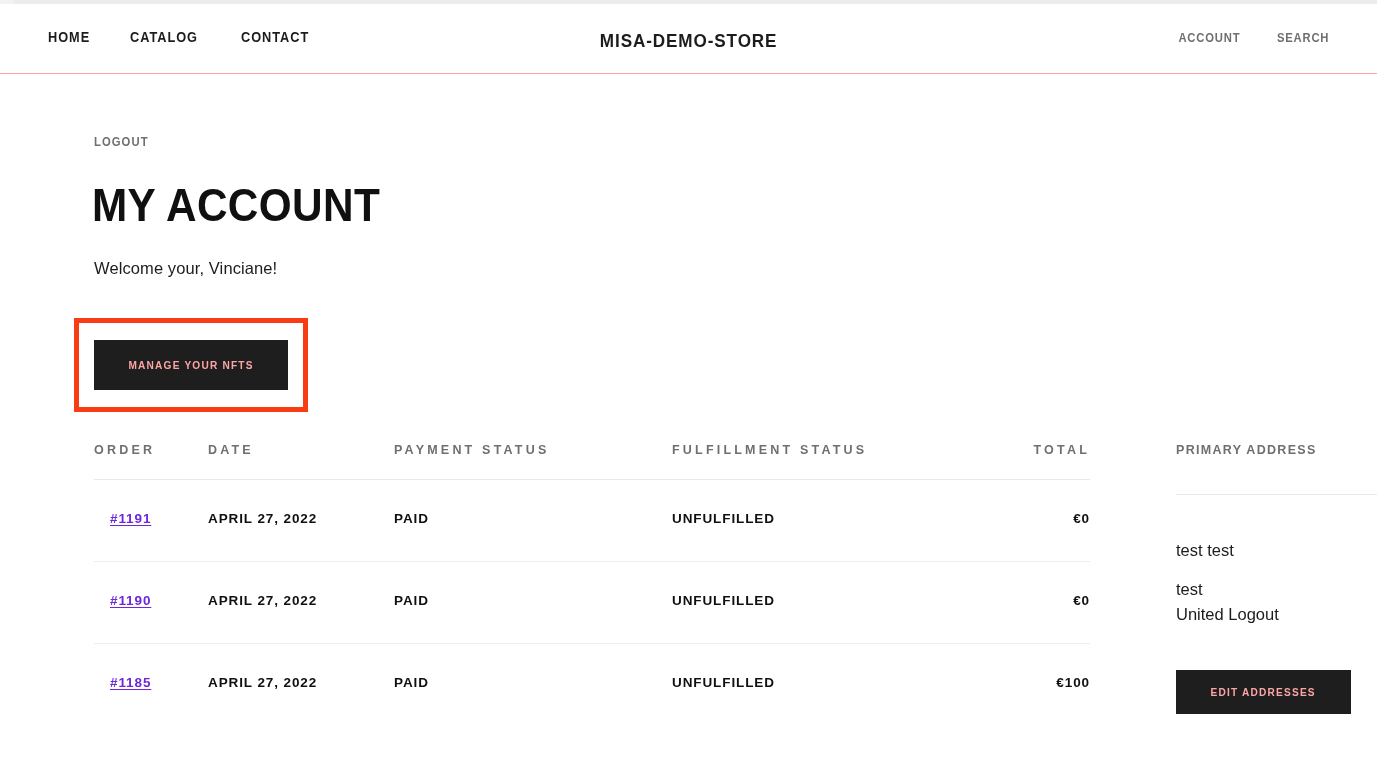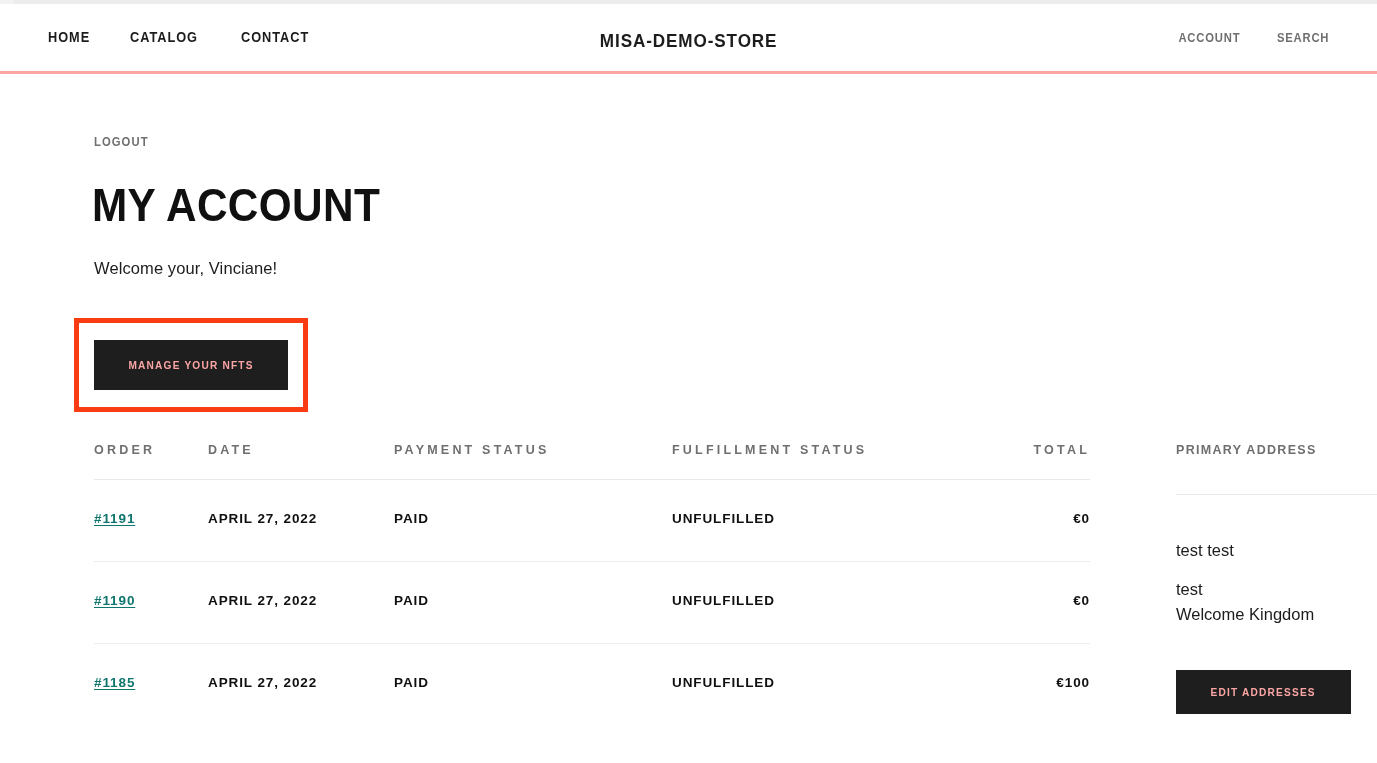--- a/index.html
+++ b/index.html
@@ -35,21 +35,21 @@
     background: #f2f2f2;
   }
 
   
   .site-header {
     position: absolute;
     top: 4px; left: 0;
     width: 1377px;
     height: 70px;
     background: #ffffff;
-    border-bottom: 3px solid #fca5a5;
+    border-bottom: 1px solid #fca5a5;
   }
 
   .nav-left {
     position: absolute;
     left: 48px;
     top: 25px;
     display: flex;
     gap: 34px;
     align-items: center;
   }
@@ -229,22 +229,23 @@
   }
   .orders-table tr:last-child td { border-bottom: none; }
 
   .col-order { width: 114px; }
   .col-date { width: 186px; }
   .col-pay { width: 278px; }
   .col-fulfill { width: 290px; }
   .col-total { width: 128px; text-align: right !important; }
 
   .order-link {
-    color: #0f766e;
+    color: #6d28d9;
     text-underline-offset: 2px;
+    margin-left: 16px;
   }
 
   
   .address-panel {
     position: absolute;
     left: 1176px;
     top: 368px;
     width: 201px;
   }
 
@@ -365,21 +366,21 @@
     </section>
 
     <aside class="address-panel">
 
       <div class="address-heading">Primary Address</div>
 
       <div class="address-body">
         <div class="address-name">test test</div>
         <div class="address-lines">
           <div>test</div>
-          <div>Welcome Kingdom</div>
+          <div>United Logout</div>
         </div>
       </div>
 
       <a class="btn-dark btn-edit-addresses" href="#">
         <span>Edit addresses</span>
       </a>
 
     </aside>
 
   </main>

